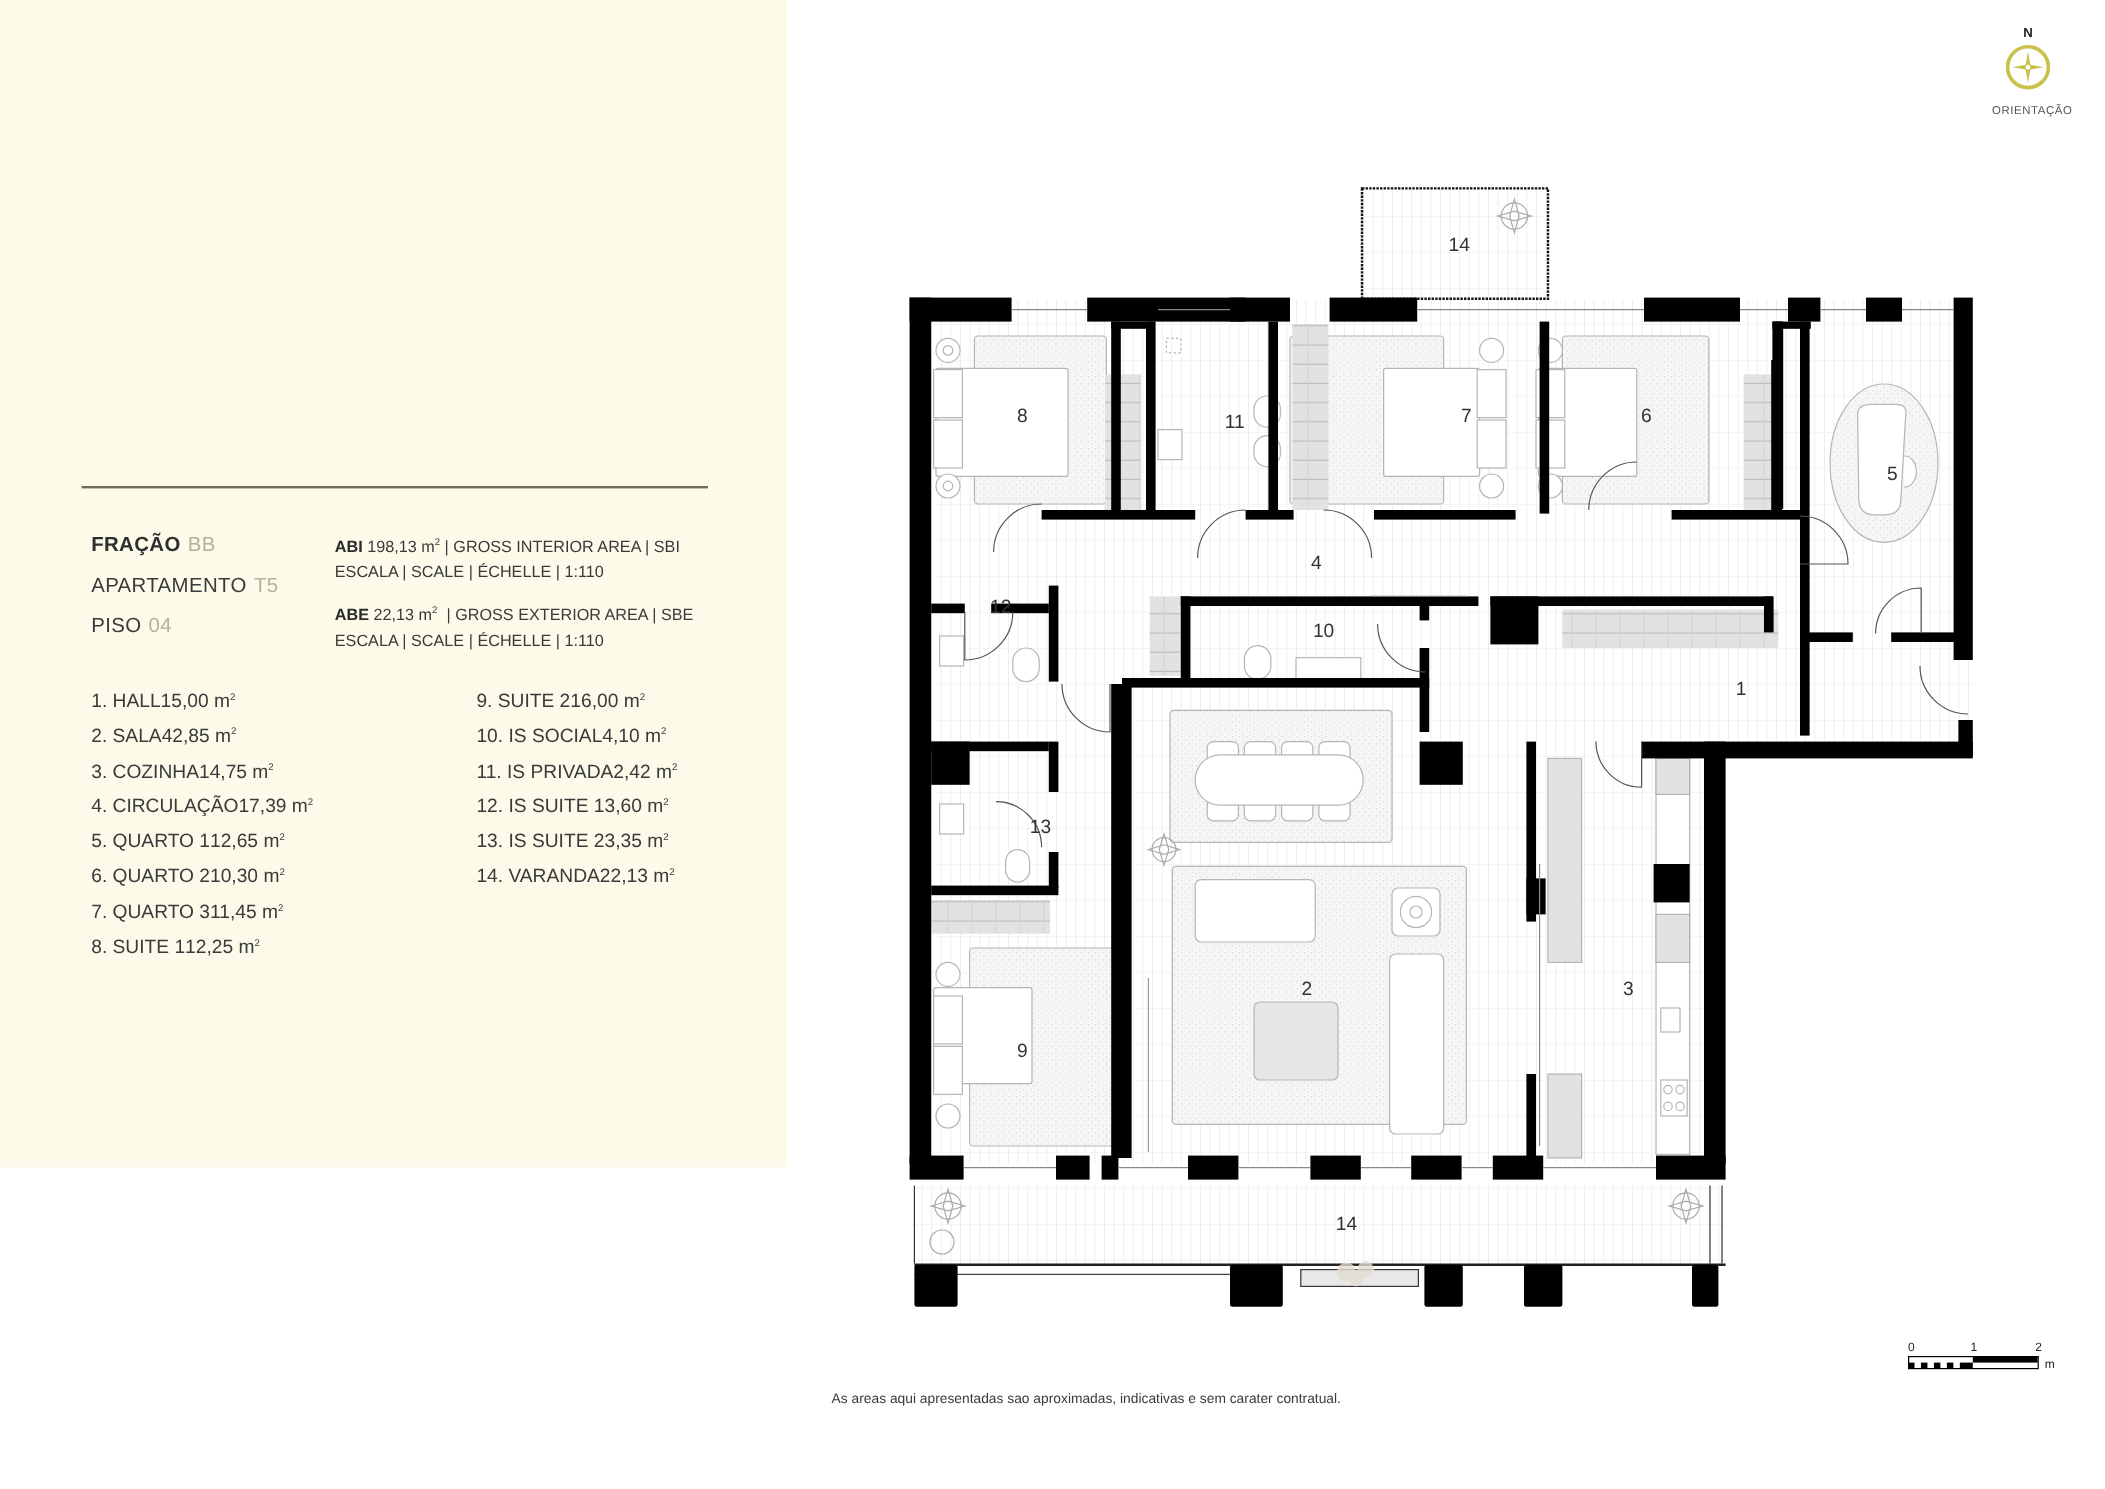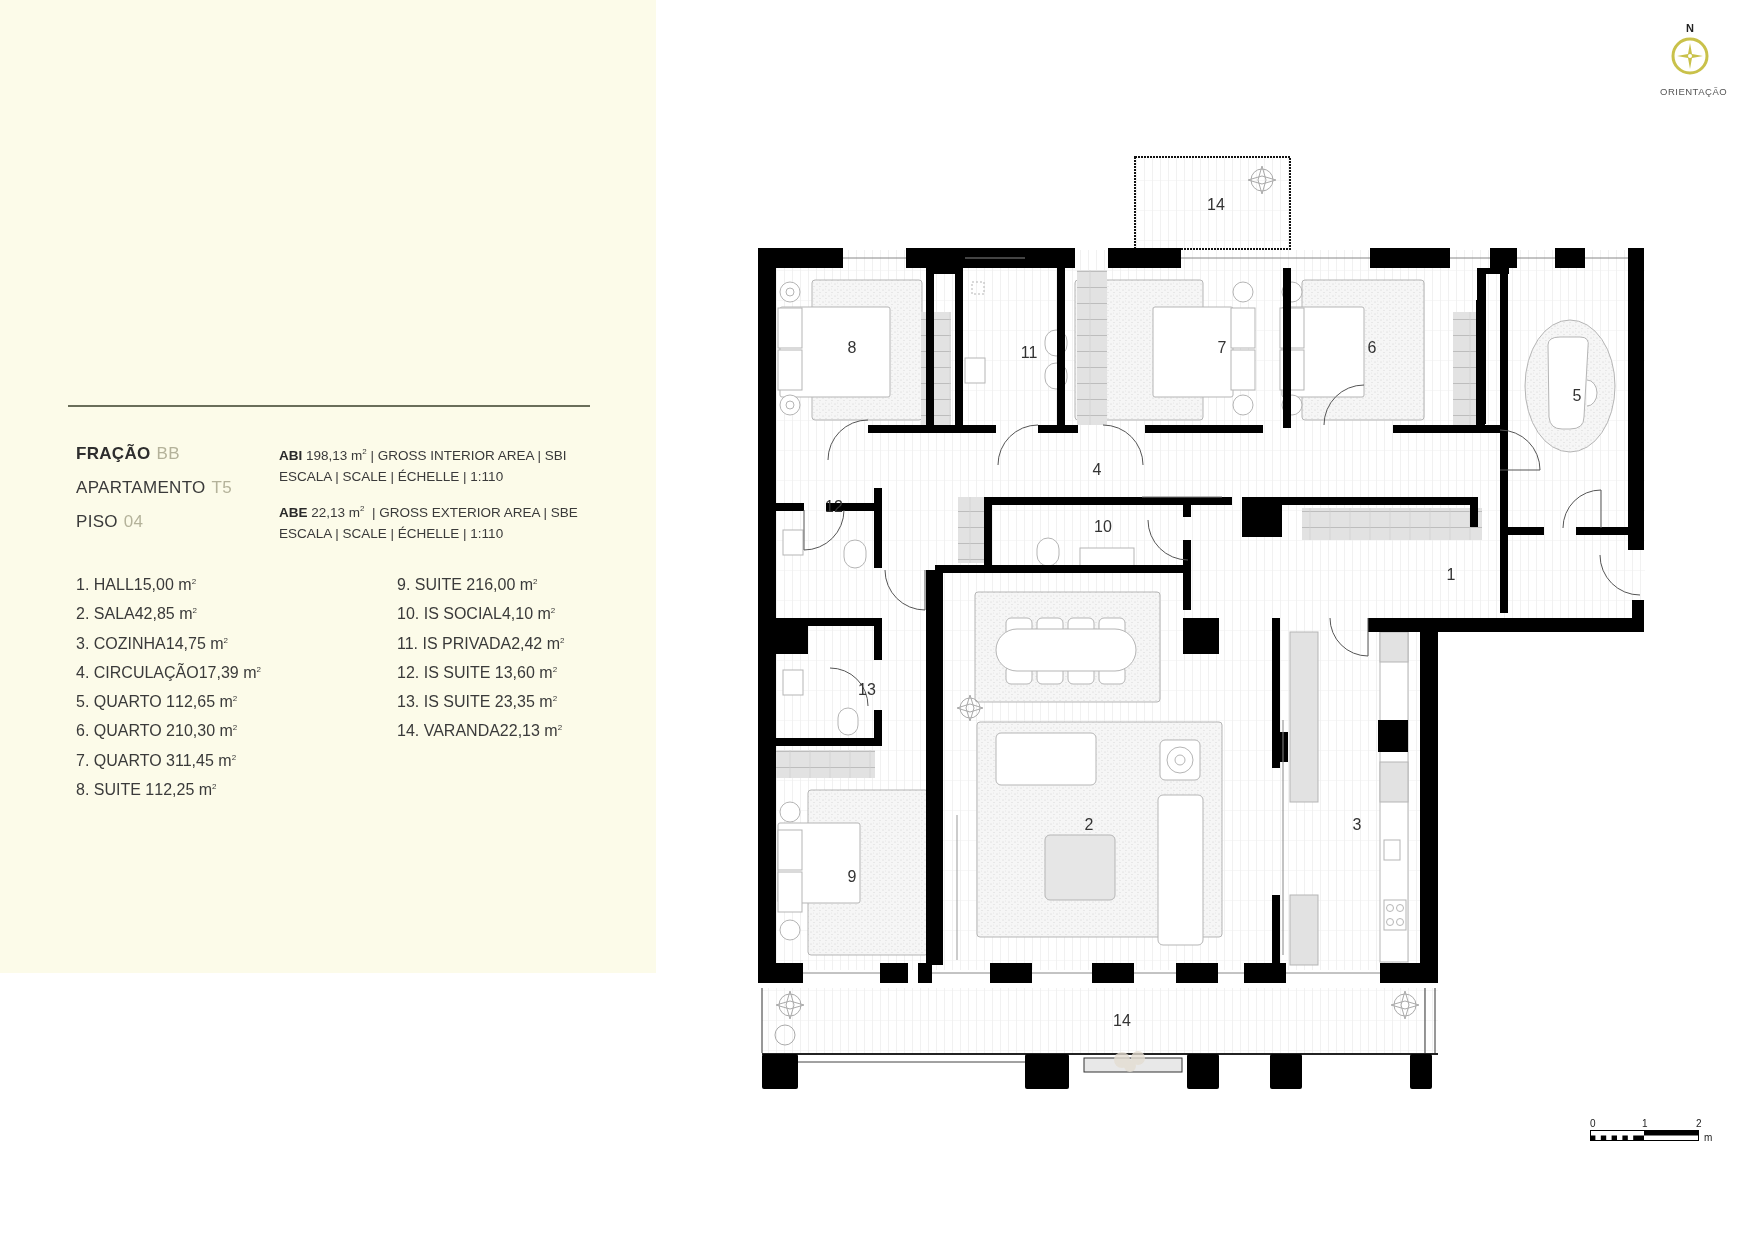--- a/index.html
+++ b/index.html
@@ -444,13 +444,14 @@
     <rect x="0" y="5.5" width="5.4" height="5" fill="#000"></rect>
     <rect x="10.8" y="5.5" width="5.4" height="5" fill="#000"></rect>
     <rect x="21.6" y="5.5" width="5.4" height="5" fill="#000"></rect>
     <rect x="32.4" y="5.5" width="5.4" height="5" fill="#000"></rect>
     <rect x="43.2" y="5.5" width="10.8" height="5" fill="#000"></rect>
   </svg>
   <span class="t" style="left:114px;top:14px">m</span>
 </div>
 
 <div class="disclaimer">
+  <div>As areas aqui apresentadas sao aproximadas, indicativas e sem carater contratual.</div>
 </div>
 
 </body></html>

